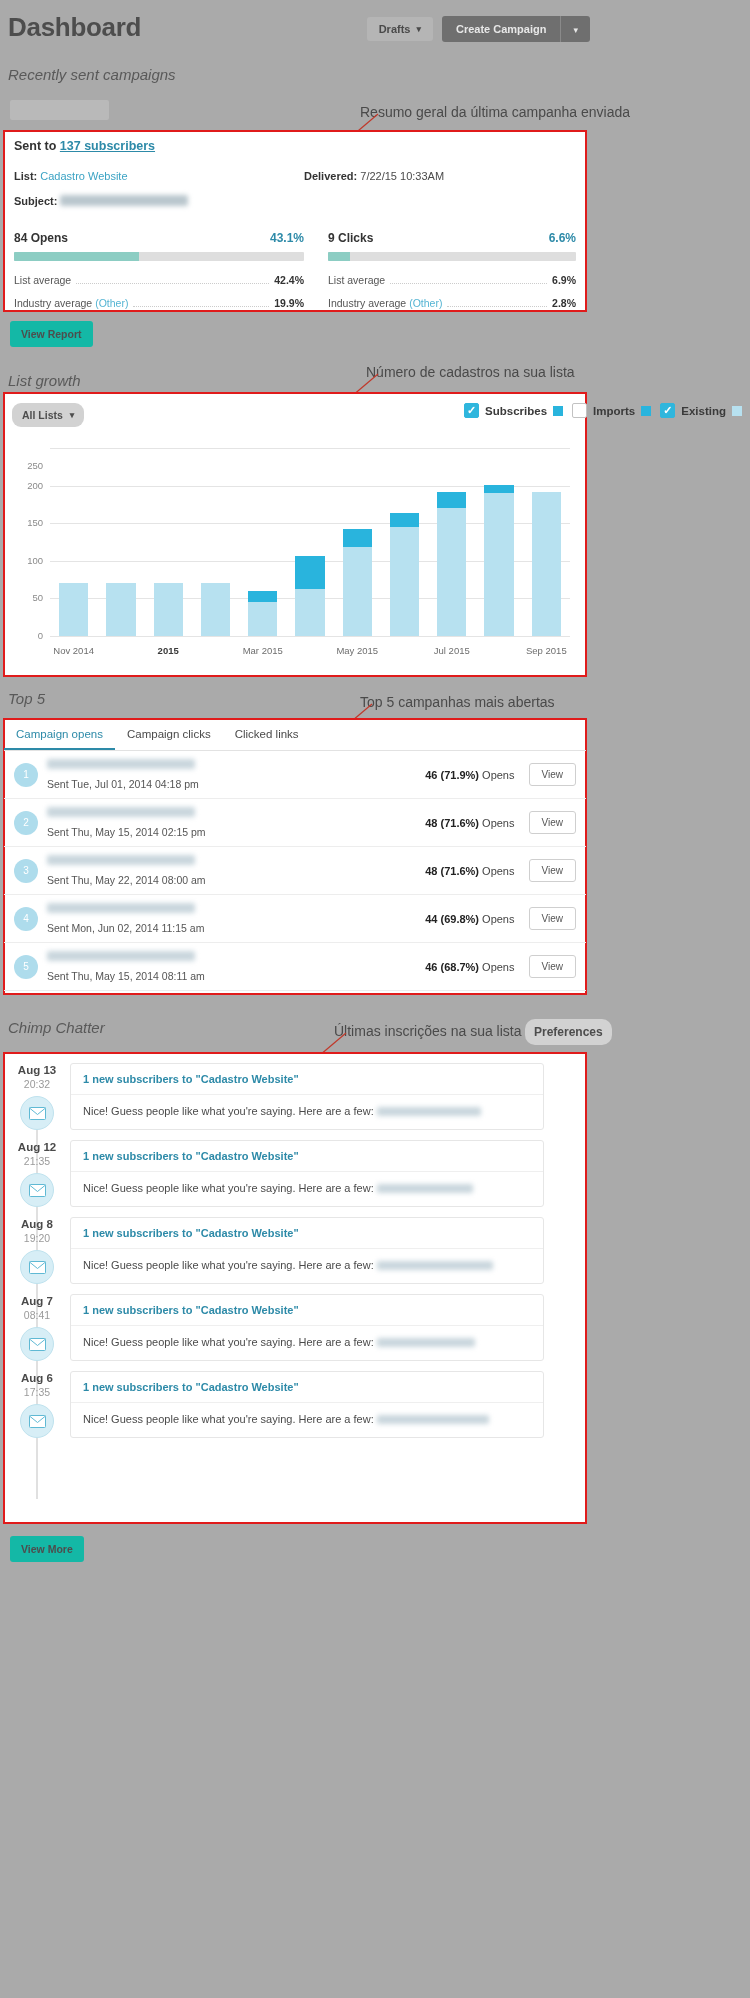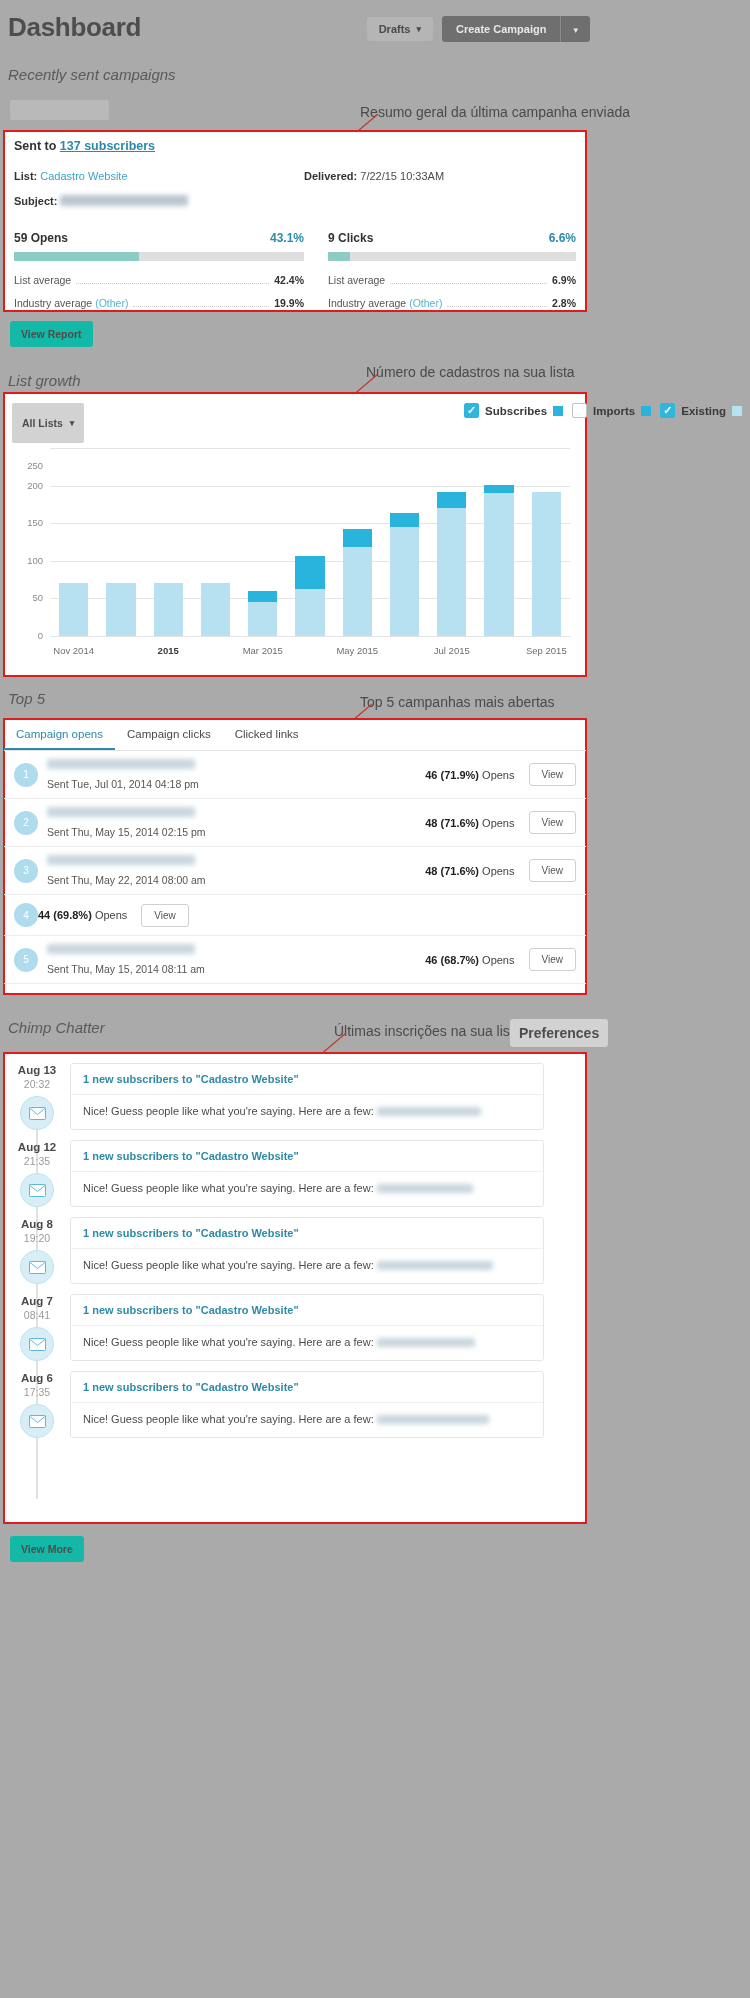--- a/index.html
+++ b/index.html
@@ -85,22 +85,22 @@
 
   .btn-grey {
     background: #14b8a6; color: #4d4d4d; border: none;
     font-size: 10.5px; font-weight: bold; padding: 7px 11px;
     border-radius: 3px; font-family: "Liberation Sans", sans-serif; cursor: pointer;
   }
 
   
   .btn-alllists {
     background: #d2d2d2; color: #4d4d4d; border: none;
-    font-size: 10.5px; font-weight: bold; padding: 14px 10px;
-    border-radius: 2px; font-family: "Liberation Sans", sans-serif;
+    font-size: 10.5px; font-weight: bold; padding: 6px 10px;
+    border-radius: 9px; font-family: "Liberation Sans", sans-serif;
     display: inline-flex; align-items: center; gap: 7px; cursor: pointer;
   }
   .legend { display: flex; align-items: center; gap: 9px; font-size: 11.5px; font-weight: bold; color: #3a3a3a; }
   .legend .item { display: flex; align-items: center; gap: 6px; }
   .cb {
     width: 15px; height: 15px; border-radius: 2px; border: 1px solid #c2c2c2;
     background: #fff; display: flex; align-items: center; justify-content: center;
   }
   .cb.on { background: #2fb6dd; border-color: #2fb6dd; }
   .cb .tick { color: #fff; font-size: 11px; line-height: 1; font-weight: bold; }
@@ -134,22 +134,22 @@
   .t5stat { font-size: 11px; color: #444; white-space: nowrap; padding-right: 14px; }
   .t5stat b { color: #222; font-weight: bold; }
   .btn-view {
     background: #fff; border: 1px solid #cfcfcf; color: #555; font-size: 10px;
     padding: 5px 12px; border-radius: 3px; font-family: "Liberation Sans", sans-serif; cursor: pointer;
   }
 
   
   .btn-pref {
     background: #d2d2d2; color: #4d4d4d; border: none;
-    font-size: 14px; font-weight: bold; padding: 6px 9px;
-    border-radius: 3px; font-family: "Liberation Sans", sans-serif; cursor: pointer;
+    font-size: 12px; font-weight: bold; padding: 6px 9px;
+    border-radius: 10px; font-family: "Liberation Sans", sans-serif; cursor: pointer; margin-left: 15px;
   }
   .cc-item { position: relative; display: flex; padding: 10px 0 0 0; }
   .cc-left { width: 66px; flex: 0 0 66px; text-align: center; position: relative; }
   .cc-date { font-size: 11.5px; font-weight: bold; color: #4a4a4a; line-height: 14px; }
   .cc-time { font-size: 10.5px; color: #9a9a9a; line-height: 14px; }
   .cc-ava {
     width: 34px; height: 34px; border-radius: 50%; background: #d7eef6;
     border: 1px solid #bfe2ee; margin: 5px auto 0 auto;
     display: flex; align-items: center; justify-content: center;
   }
@@ -212,21 +212,21 @@
 
     <div class="meta-row" style="margin-top:13px">
       <b>Subject:</b>
       <span class="blur dark" style="width:128px; height:11px; vertical-align:-1px;"></span>
     </div>
 
     <div style="display:flex; gap:24px; margin-top:24px;">
 
       <div style="width:290px">
         <div style="display:flex; justify-content:space-between; align-items:baseline;">
-          <span class="stat-label">59 Opens</span>
+          <span class="stat-label">84 Opens</span>
           <span class="stat-pct">43.1%</span>
         </div>
         <div class="bar-bg" style="margin-top:7px">
           <div class="bar-fill" id="opens-bar" style="width:43.1%"></div>
         </div>
         <div class="avg-row" style="margin-top:13px">
           <span>List average</span>
           <span class="dots"></span>
           <span class="val">42.4%</span>
         </div>
@@ -390,20 +390,21 @@
           <button class="btn-view">View</button>
         </div>
         <div class="t5row">
           <div class="t5num">3</div>
           <div class="t5mid"><div class="t5title blur" style="width:148px"></div><div class="t5date">Sent Thu, May 22, 2014 08:00 am</div></div>
           <div class="t5stat"><b>48 (71.6%)</b> <span>Opens</span></div>
           <button class="btn-view">View</button>
         </div>
         <div class="t5row">
           <div class="t5num">4</div>
+          <div class="t5mid"><div class="t5title blur" style="width:148px"></div><div class="t5date">Sent Mon, Jun 02, 2014 11:15 am</div></div>
           <div class="t5stat"><b>44 (69.8%)</b> <span>Opens</span></div>
           <button class="btn-view">View</button>
         </div>
         <div class="t5row">
           <div class="t5num">5</div>
           <div class="t5mid"><div class="t5title blur" style="width:148px"></div><div class="t5date">Sent Thu, May 15, 2014 08:11 am</div></div>
           <div class="t5stat"><b>46 (68.7%)</b> <span>Opens</span></div>
           <button class="btn-view">View</button>
         </div>
       </div>

